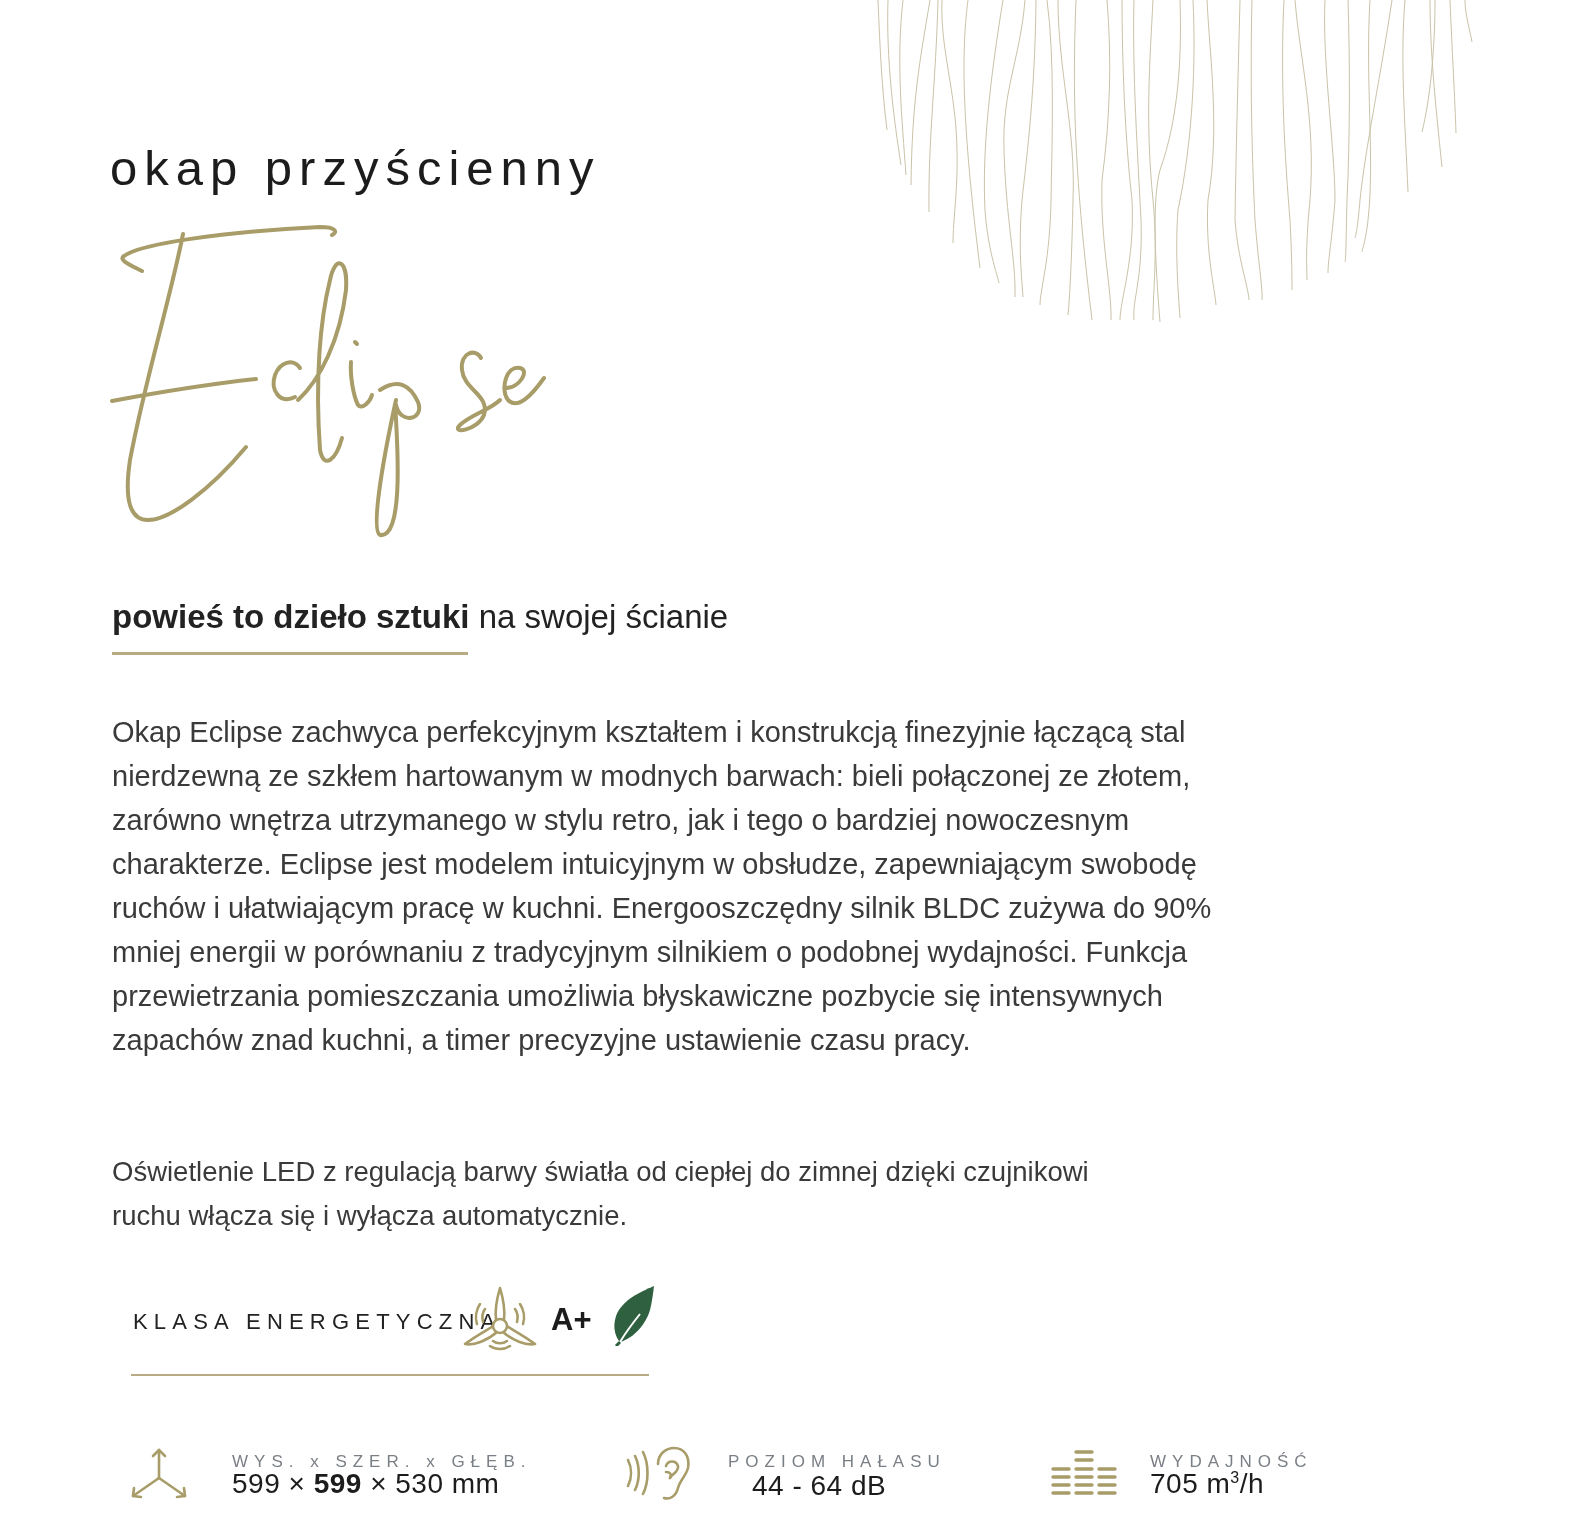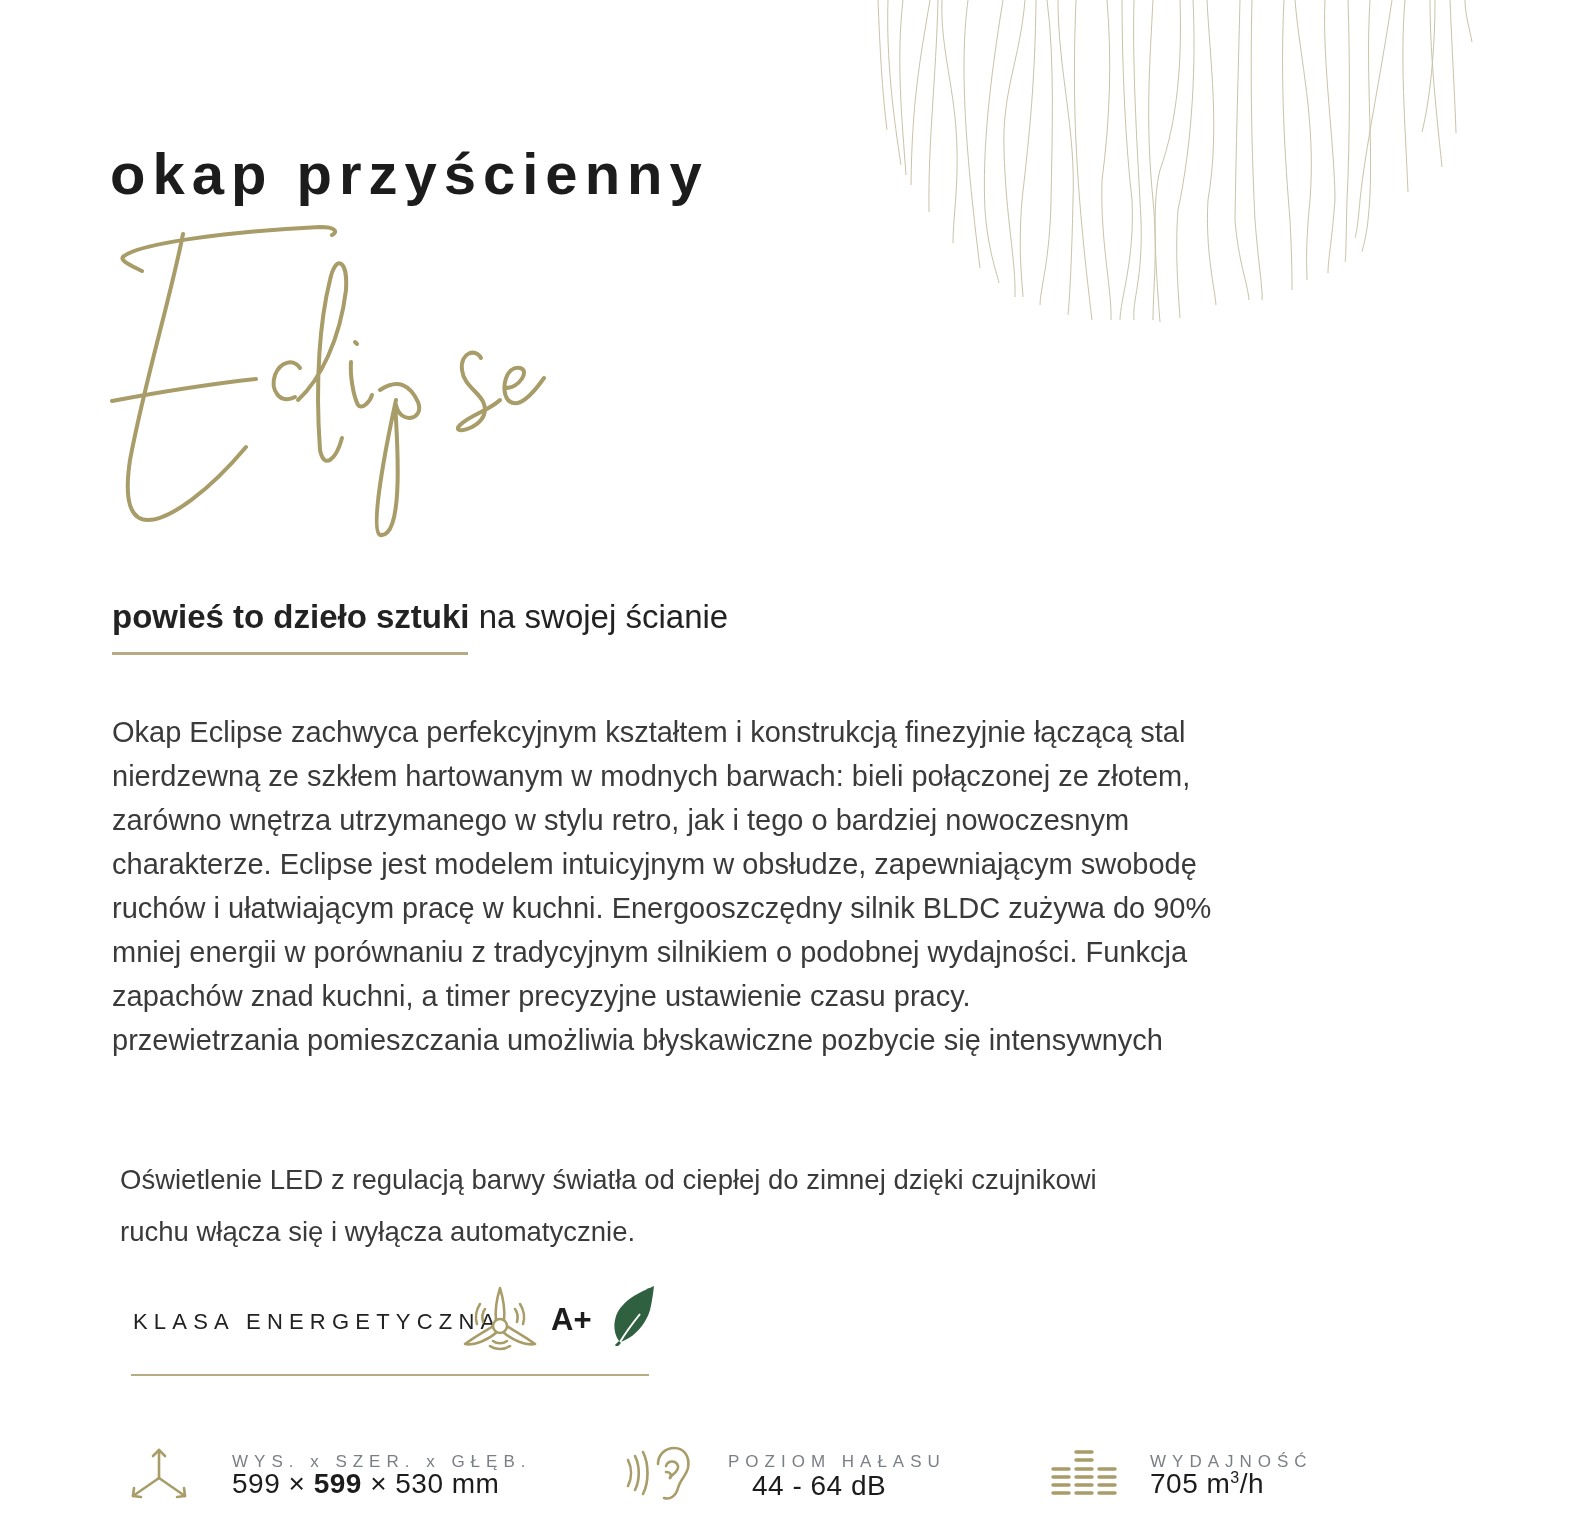--- a/index.html
+++ b/index.html
@@ -2,34 +2,34 @@
 <html><head>
 <meta charset="utf-8">
 <style>
   html, body { margin: 0; padding: 0; }
   body {
     width: 1592px; height: 1536px; background: #ffffff; position: relative; overflow: hidden;
     font-family: "Liberation Sans", "DejaVu Sans", sans-serif; color: #1e1e1e;
   }
   .deco-lines { position: absolute; left: 860px; top: 0; width: 620px; height: 330px; }
   .subtitle {
-    position: absolute; left: 110px; top: 140px; font-size: 58px; letter-spacing: 7px;
-    font-weight: 700; color: #1c1c1c; white-space: nowrap;
+    position: absolute; left: 110px; top: 140px; font-size: 49px; letter-spacing: 7px;
+    font-weight: 400; color: #1c1c1c; white-space: nowrap;
   }
   .script-logo { position: absolute; left: 100px; top: 210px; width: 460px; height: 340px; }
   .tagline { position: absolute; left: 112px; top: 598px; font-size: 33px; white-space: nowrap; color: #222; }
   .tagline b { font-weight: 700; }
   .tagline-rule { position: absolute; left: 112px; top: 652px; width: 356px; height: 3px; background: #b7ab86; }
   .body-text {
     position: absolute; left: 112px; top: 710px; width: 1100px; font-size: 29px; line-height: 44px;
     color: #3a3a3a; font-weight: 400;
   }
   .body-text p { margin: 0; white-space: nowrap; }
   .para2 { position: absolute; left: 112px; top: 1150px; font-size: 27.5px; line-height: 44px; color: #3a3a3a; }
-  .para2 p { margin: 8px; white-space: nowrap; }
+  .para2 p { margin: 0; white-space: nowrap; }
   .energy-label {
     position: absolute; left: 133px; top: 1309px; font-size: 22px; letter-spacing: 6.2px; color: #222; white-space: nowrap;
   }
   .fan-icon { position: absolute; left: 460px; top: 1282px; width: 80px; height: 72px; }
   .energy-class { position: absolute; left: 551px; top: 1302px; font-size: 31px; font-weight: 700; color: #1c1c1c; }
   .leaf-icon { position: absolute; left: 610px; top: 1284px; width: 48px; height: 62px; }
   .energy-rule { position: absolute; left: 131px; top: 1374px; width: 518px; height: 2px; background: #b7ab86; }
   .spec { position: absolute; top: 1436px; }
   .spec .label { position: absolute; font-size: 17px; letter-spacing: 6px; color: #7a7f85; white-space: nowrap; top: 16px; }
   .spec .value { position: absolute; font-size: 28px; color: #1c1c1c; white-space: nowrap; top: 32px; letter-spacing: 0.5px; }
@@ -96,22 +96,22 @@
 </div>
 <div class="tagline-rule"></div>
 
 <div class="body-text">
   <p>Okap Eclipse zachwyca perfekcyjnym kształtem i konstrukcją finezyjnie łączącą stal</p>
   <p>nierdzewną ze szkłem hartowanym w modnych barwach: bieli połączonej ze złotem,</p>
   <p>zarówno wnętrza utrzymanego w stylu retro, jak i tego o bardziej nowoczesnym</p>
   <p>charakterze. Eclipse jest modelem intuicyjnym w obsłudze, zapewniającym swobodę</p>
   <p>ruchów i ułatwiającym pracę w kuchni. Energooszczędny silnik BLDC zużywa do 90%</p>
   <p>mniej energii w porównaniu z tradycyjnym silnikiem o podobnej wydajności. Funkcja</p>
+  <p>przewietrzania pomieszczania umożliwia błyskawiczne pozbycie się intensywnych</p>
   <p>zapachów znad kuchni, a timer precyzyjne ustawienie czasu pracy.</p>
-  <p>przewietrzania pomieszczania umożliwia błyskawiczne pozbycie się intensywnych</p>
 </div>
 
 <div class="para2">
   <p>Oświetlenie LED z regulacją barwy światła od ciepłej do zimnej dzięki czujnikowi</p>
   <p>ruchu włącza się i wyłącza automatycznie.</p>
 </div>
 
 <div class="energy-label">KLASA ENERGETYCZNA</div>
 
 <svg class="fan-icon" viewBox="0 0 80 72" fill="none" stroke="#a89c68" stroke-width="2.6" stroke-linecap="round" stroke-linejoin="round">

